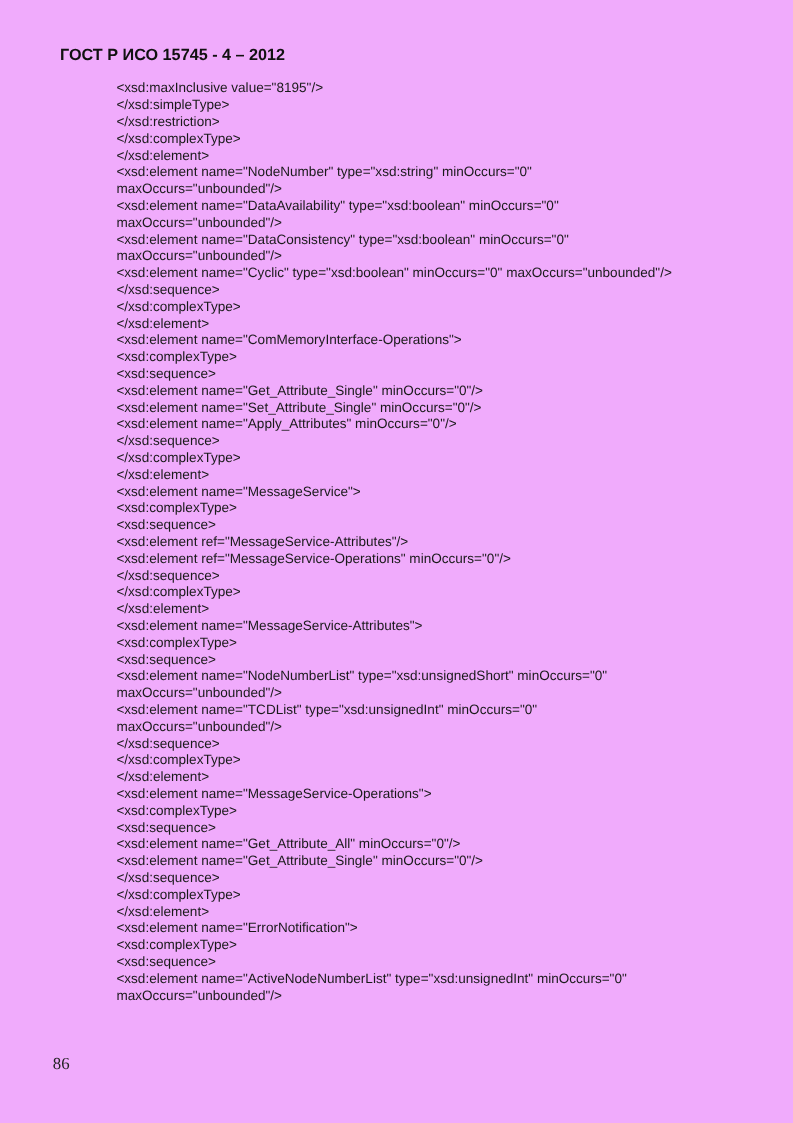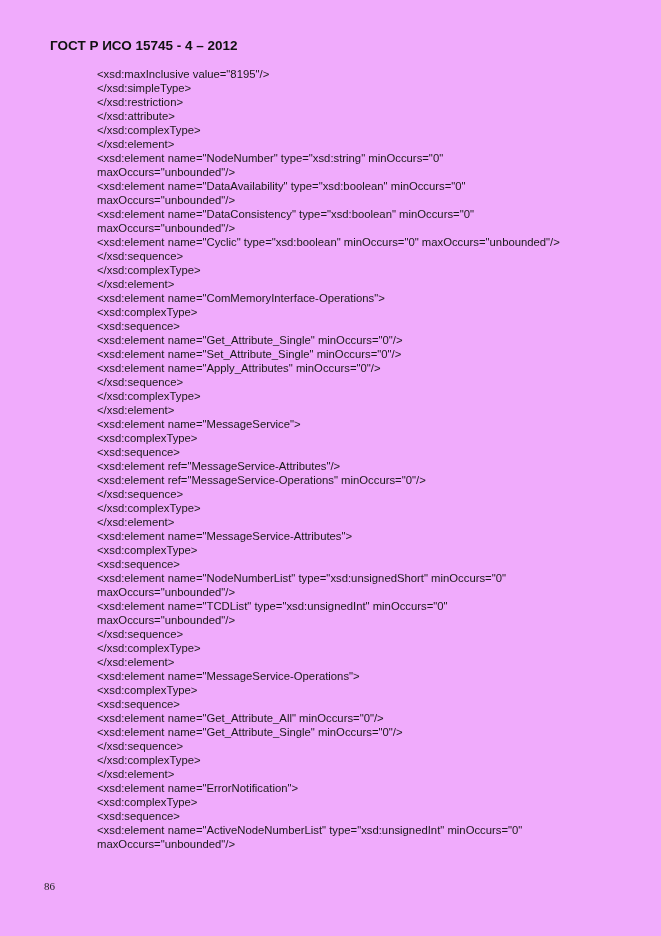--- a/index.html
+++ b/index.html
@@ -14,34 +14,33 @@
   .code {
     position: absolute; left: 97px; top: 67px;
     font-family: "Liberation Sans", sans-serif;
     font-size: 11.3px; line-height: 14.0px; color: #1a1a1a;
     margin: 0; padding: 0; list-style: none;
   }
   .code li { white-space: pre; height: 14.0px; }
   .page-number {
     position: absolute; left: 44px; top: 880px;
     font-family: "Liberation Serif", serif;
-    font-size: 11px; color: #222;
+    font-size: 14px; color: #222;
   }
 </style>
 </head>
 <body>
 
 <div class="page">
   <div class="header">ГОСТ Р ИСО 15745 - 4 – 2012</div>
 
   <ul class="code" id="code-list">
       <li>&lt;xsd:maxInclusive value="8195"/&gt;</li>
       <li>&lt;/xsd:simpleType&gt;</li>
       <li>&lt;/xsd:restriction&gt;</li>
-      <li>&lt;/xsd:attribute&gt;</li>
       <li>&lt;/xsd:complexType&gt;</li>
       <li>&lt;/xsd:element&gt;</li>
       <li>&lt;xsd:element name="NodeNumber" type="xsd:string" minOccurs="0"</li>
       <li>maxOccurs="unbounded"/&gt;</li>
       <li>&lt;xsd:element name="DataAvailability" type="xsd:boolean" minOccurs="0"</li>
       <li>maxOccurs="unbounded"/&gt;</li>
       <li>&lt;xsd:element name="DataConsistency" type="xsd:boolean" minOccurs="0"</li>
       <li>maxOccurs="unbounded"/&gt;</li>
       <li>&lt;xsd:element name="Cyclic" type="xsd:boolean" minOccurs="0" maxOccurs="unbounded"/&gt;</li>
       <li>&lt;/xsd:sequence&gt;</li>

